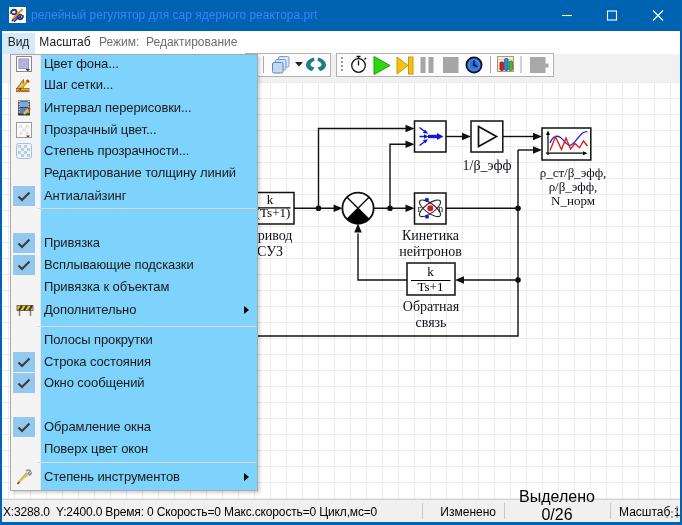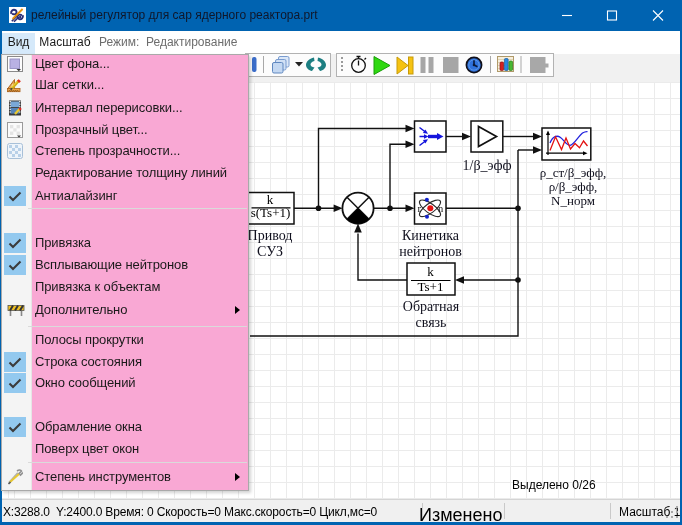--- a/index.html
+++ b/index.html
@@ -1,33 +1,33 @@
 <!DOCTYPE html>
 <html><head><meta charset="utf-8">
 <style>
 html,body{margin:0;padding:0}
 body{width:682px;height:525px;position:relative;overflow:hidden;background:#fff;
   font-family:"Liberation Sans",sans-serif;-webkit-font-smoothing:antialiased}
 .abs{position:absolute}
 #titlebar{left:0;top:0;width:682px;height:31px;background:#0063b1}
-#title{left:31px;top:0;height:31px;line-height:31px;color:#0f172a;font-size:12px}
+#title{left:31px;top:0;height:31px;line-height:31px;color:#3b82f6;font-size:12px}
 #menubar{left:2px;top:31px;width:678px;height:23px;background:#fff;font-size:12px;color:#1a1a1a}
 .mitem{position:absolute;top:2px;height:37px;line-height:19px}
 #toolband{left:2px;top:54px;width:678px;height:28px;background:#f1f1f1}
 #canvas{left:2px;top:82px;width:678px;height:417px;background:#fff;
  background-image:repeating-linear-gradient(to right,#ebebeb 0 1px,transparent 1px 16px),
   repeating-linear-gradient(to bottom,#ebebeb 0 1px,transparent 1px 16px);
  background-position:12px 0,0 0}
 #statusbar{left:0;top:499px;width:682px;height:23px;background:#f0f0f0;border-top:1px solid #d4d4d4;font-size:12px;color:#111}
 .ssep{position:absolute;top:503px;height:16px;width:1px;background:#c9c9c9}
 #bl{left:0;top:0;width:2px;height:525px;background:#0063b1}
 #br{left:680px;top:0;width:2px;height:525px;background:#0063b1}
 #bb{left:0;top:522px;width:682px;height:3px;background:#0063b1}
 #diagram{left:0;top:0;z-index:3}
-#menupanel{left:1px;top:54px;width:246px;height:435px;background:#f9a8d4;border:1px solid #a9a9a9;z-index:10;
+#menupanel{left:10px;top:54px;width:246px;height:435px;background:#7dd3fc;border:1px solid #a9a9a9;z-index:10;
   box-shadow:2px 2px 3px rgba(0,0,0,.18);font-size:13px;color:#1a1a1a}
 #gutter{left:0;top:0;width:29px;height:435px;background:#f4f4f4;border-right:1px solid #e6e6e6}
 .mrow{position:absolute;left:0;width:246px;height:22px;line-height:22px}
 .mtext{position:absolute;left:33px;top:0;white-space:nowrap;letter-spacing:-0.1px}
 .msep{position:absolute;left:26px;width:219px;height:1px;background:#dadada}
 .chk{position:absolute;left:2px;top:1px;width:22px;height:20px;background:#93c9ef}
 .subarr{position:absolute;left:233px;top:7px;width:0;height:0;border-left:5px solid #000;border-top:4px solid transparent;border-bottom:4px solid transparent}
 .micon{position:absolute;left:5px;top:3px}
 svg{display:block}
 .tgroup{position:absolute;background:#fcfcfc;border:1px solid #b2b2b2}
@@ -310,21 +310,21 @@
     <svg class="abs" style="left:6px;top:6px" width="14" height="11" viewBox="0 0 14 11">
         <path d="M1.5 5.5 L5 9 L12.5 1.5" stroke="#3c3c3c" stroke-width="2.1" fill="none"></path>
       </svg>
     <span class="mtext">Привязка</span>
     </div>
   <div class="mrow" style="top:199.2px">
       <span class="chk"></span>
     <svg class="abs" style="left:6px;top:6px" width="14" height="11" viewBox="0 0 14 11">
         <path d="M1.5 5.5 L5 9 L12.5 1.5" stroke="#3c3c3c" stroke-width="2.1" fill="none"></path>
       </svg>
-    <span class="mtext">Всплывающие нейтронов</span>
+    <span class="mtext">Всплывающие подсказки</span>
     </div>
   <div class="mrow" style="top:221.1px">
       <span class="mtext">Привязка к объектам</span>
     </div>
   <div class="mrow" style="top:244.3px">
     <svg class="micon" style="top:4px" width="18" height="14" viewBox="0 0 18 14">
         <rect x="1" y="2.5" width="16" height="5" fill="#f0c020" stroke="#555" stroke-width="0.8"></rect>
         <g stroke="#333" stroke-width="2">
           <path d="M3,7.5 L6,2.5"></path>
           <path d="M8,7.5 L11,2.5"></path>
@@ -374,22 +374,22 @@
     <span class="mtext">Степень инструментов</span>
       <span class="subarr"></span>
     </div>
 </div>
 
 <div class="abs" id="statusbar"></div>
 <div class="abs" style="left:3px;top:505px;font-size:12px;letter-spacing:-0.15px;z-index:4">X:3288.0&nbsp; Y:2400.0 Время: 0 Скорость=0 Макс.скорость=0 Цикл,мс=0</div>
 <div class="ssep" style="left:422px"></div>
 <div class="ssep" style="left:504px"></div>
 <div class="ssep" style="left:610px"></div>
-<div class="abs" style="top:505px;left:419px;width:66px;text-align:center;font-size:18px;z-index:4">Изменено</div>
-<div class="abs" style="top:478px;left:512px;width:90px;text-align:left;font-size:12px;z-index:4">Выделено 0/26</div>
+<div class="abs" style="top:505px;left:430px;width:66px;text-align:right;font-size:12px;z-index:4">Изменено</div>
+<div class="abs" style="top:488px;left:512px;width:90px;text-align:center;font-size:16px;z-index:4">Выделено 0/26</div>
 <div class="abs" style="top:505px;left:619px;font-size:12px;z-index:4">Масштаб 1</div>
 
 <svg class="abs" style="left:664px;top:504px;z-index:6" width="16" height="16" viewBox="0 0 16 16">
     <g fill="#a8a8a8">
       <rect x="12" y="2" width="2" height="2"></rect>
       <rect x="12" y="7" width="2" height="2"></rect>
       <rect x="12" y="12" width="2" height="2"></rect>
       <rect x="7" y="7" width="2" height="2"></rect>
       <rect x="7" y="12" width="2" height="2"></rect>
       <rect x="2" y="12" width="2" height="2"></rect>

